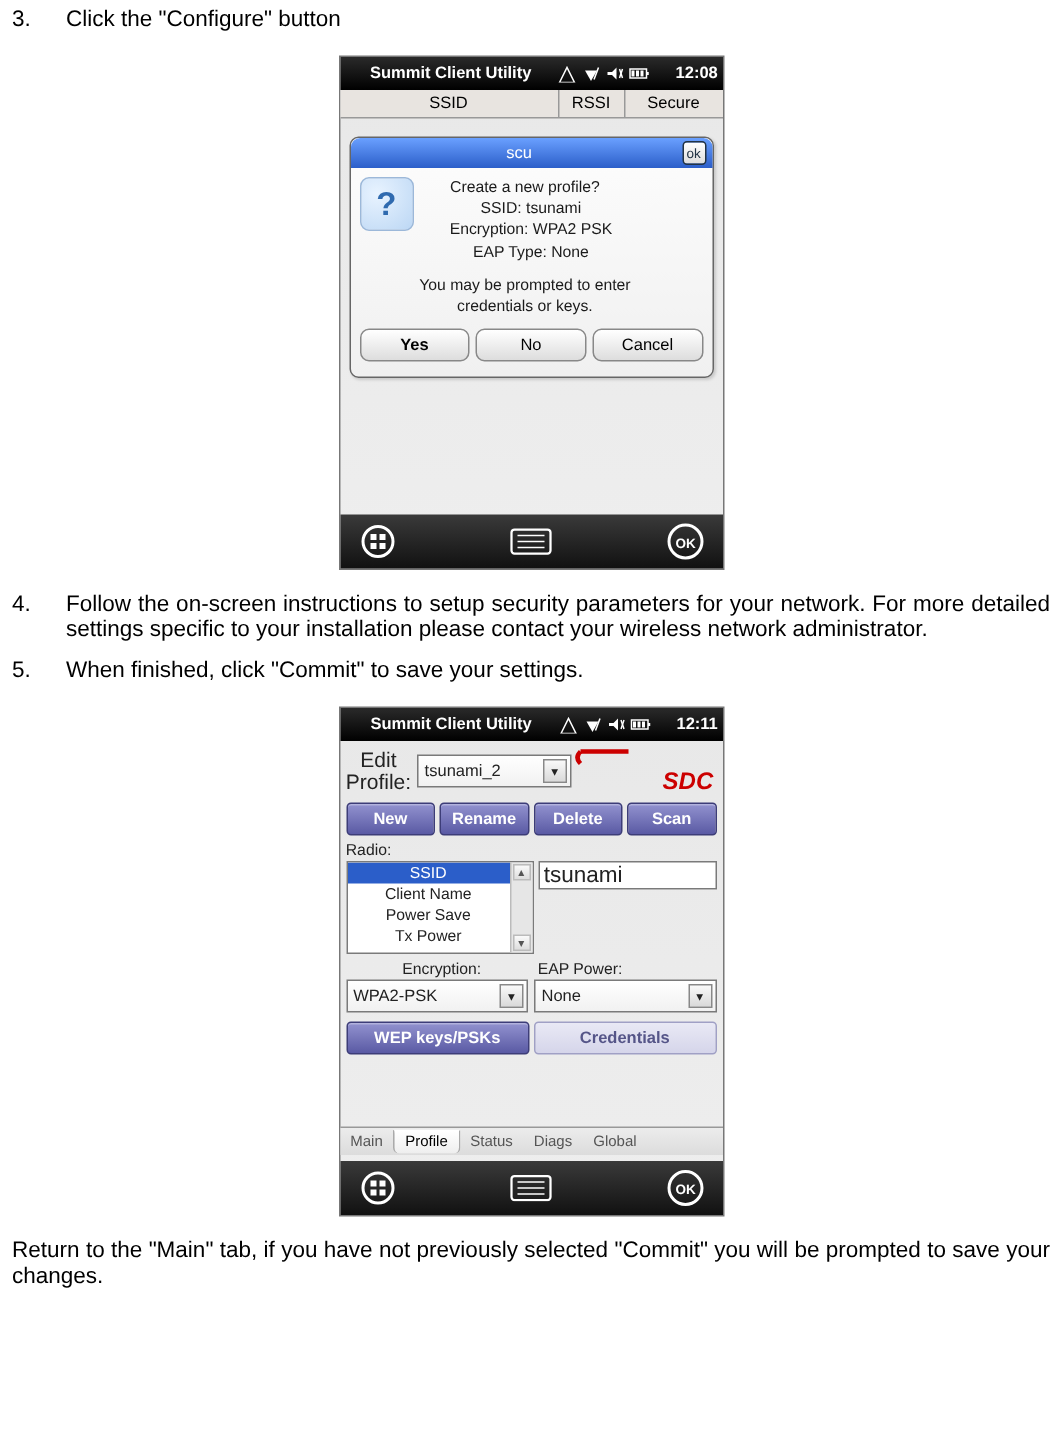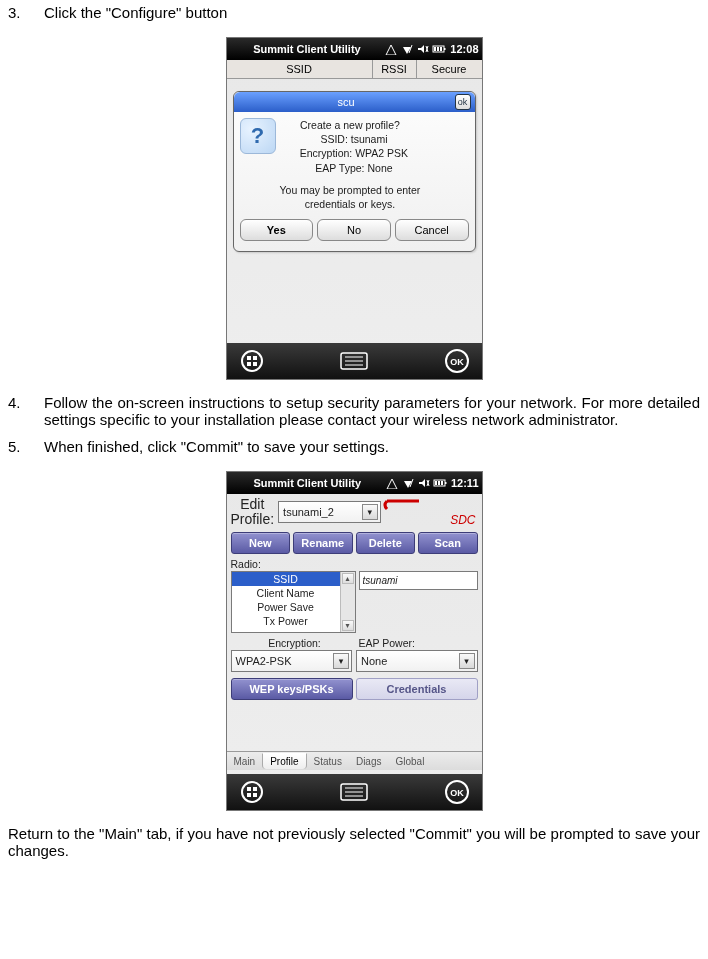--- a/index.html
+++ b/index.html
@@ -33,21 +33,21 @@
     color: #fff;
     display: flex;
     align-items: center;
     font-size: 11px;
     padding: 0 3px;
     font-weight: bold;
   }
   .titlebar .title { flex: 1; }
   .tb-icons { display: flex; gap: 2px; align-items: center; }
   .tb-icon { width: 14px; height: 12px; display: inline-block; }
-  .time { font-weight: bold; padding-left: 4px; font-size: 11px;}
+  .time { font-weight: bold; padding-left: 17px; font-size: 11px;}
   
   .footerbar {
     position: absolute;
     left: 0; right: 0; bottom: 0;
     height: 36px;
     background: linear-gradient(#3a3a3a,#111);
     display: flex;
     justify-content: space-between;
     align-items: center;
     padding: 0 10px;
@@ -180,23 +180,23 @@
     display: flex; flex-direction: column; justify-content: space-between;
     font-size: 8px; color: #555;
     border-left:1px solid #bbb;
   }
   .lb-scroll div { text-align: center; border:1px solid #bbb; background:linear-gradient(#fafafa,#ddd); margin:1px; }
   .lb-items { flex:1; overflow:hidden;}
   .lb-item { padding: 1px 3px; }
   .lb-sel { background: #2b5ec9; color: #fff; }
   .txtfield {
     flex:1; height: 17px; border: 1px solid #7a7a7a; background: #fff;
-    font-size: 10px; padding: 0 3px; display: flex; align-items: center; font-style: italic;
-  }
-  .sdc-logo { color: #c00; font-weight: normal; font-style: italic; font-size: 12px;}
+    font-size: 15px; padding: 0 3px; display: flex; align-items: center;
+  }
+  .sdc-logo { color: #c00; font-weight: bold; font-style: italic; font-size: 16px;}
   .tabs {
     position: absolute;
     bottom: 40px; left: 0; right: 0;
     height: 18px;
     background: linear-gradient(#ececec,#dcdcdc);
     display: flex;
     font-size: 10px;
     border-top: 1px solid #999;
     align-items: center;
   }

